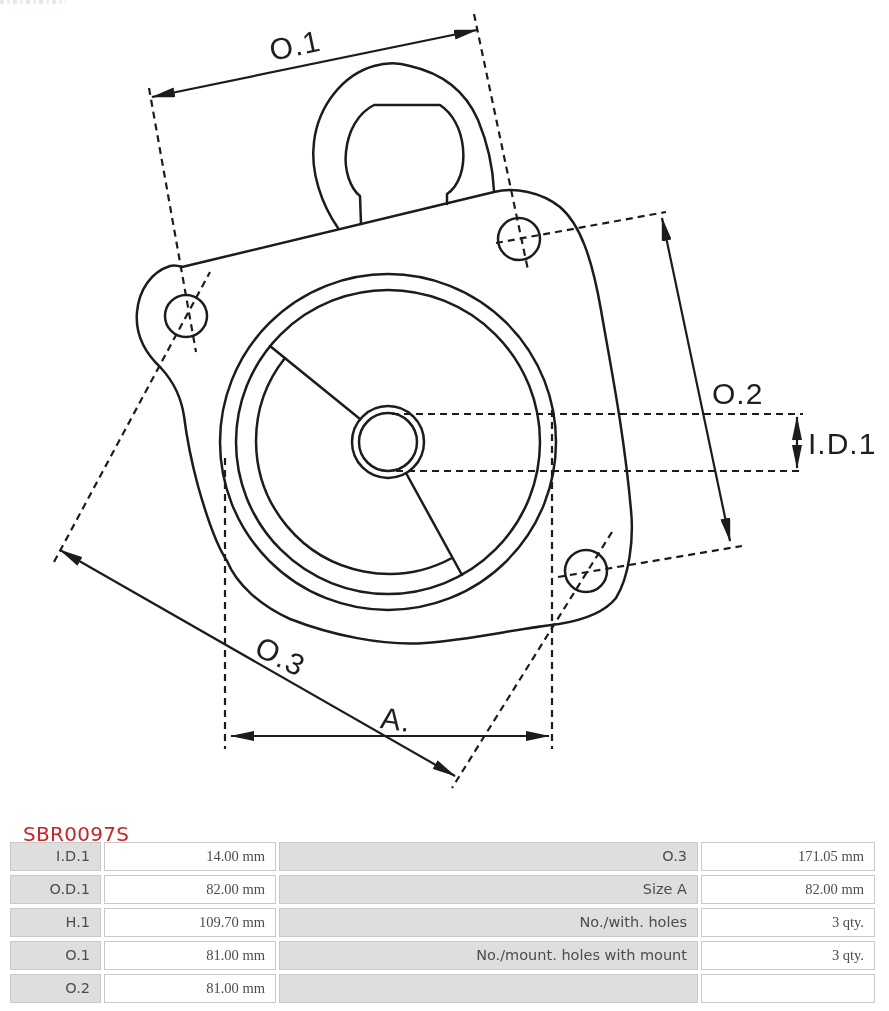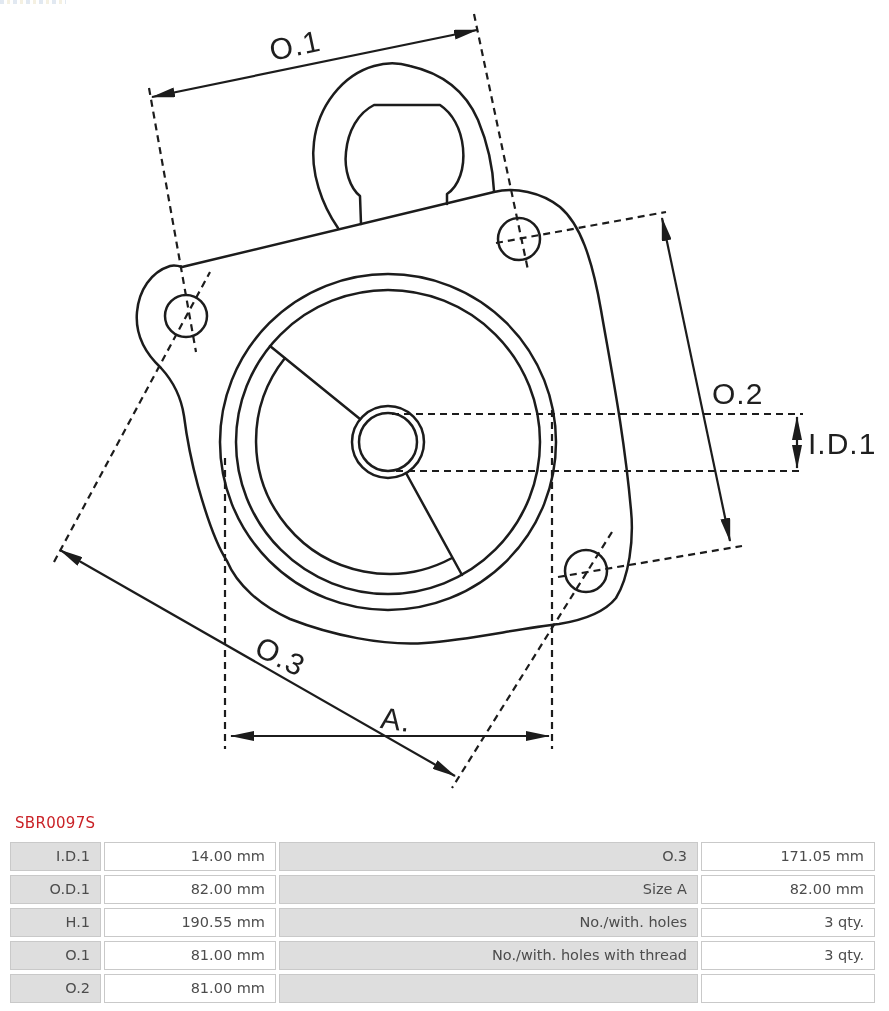--- a/index.html
+++ b/index.html
@@ -13,37 +13,37 @@
   }
   svg.drawing{position:absolute;left:0;top:0;}
   .s{stroke:#1c1c1c;stroke-width:2.5;fill:none;stroke-linecap:round;stroke-linejoin:round;}
   .d{stroke:#1c1c1c;stroke-width:2.2;fill:none;stroke-dasharray:7 5;}
   .dim{stroke:#1c1c1c;stroke-width:2.2;fill:none;}
   text.lbl{
     font-family:"Liberation Sans",sans-serif;font-size:30px;font-weight:300;
     fill:#1f1f1f;letter-spacing:1px;
   }
   .part-number{
-    position:absolute;left:11px;top:810px;margin:4px;
-    font-family:"DejaVu Sans",sans-serif;font-size:15px;font-weight:500;
+    position:absolute;left:11px;top:810px;margin:12px;
+    font-family:"DejaVu Sans",sans-serif;font-size:20px;font-weight:500;
     color:#c92227;letter-spacing:.3px;
   }
   .spec-table{
     position:absolute;left:10px;top:842px;
     display:grid;grid-template-columns:91px 172px 419px 174px;
     grid-auto-rows:29px;column-gap:3px;row-gap:4px;
     font-family:"DejaVu Sans",sans-serif;font-size:14.5px;color:#4c4c4c;
   }
   .cell{
     box-sizing:border-box;border:1px solid #c9c9c9;
     line-height:26px;text-align:right;padding-right:10px;
     white-space:nowrap;overflow:hidden;
   }
   .cell.lab{background:#dedede;}
-  .cell.val{background:#ffffff;}
+  .cell.val{background:#ffffff;font-family:Liberation Serif, serif;}
 </style>
 </head>
 <body>
 
 <div class="page">
 
   <div class="corner-artifact"></div>
 
   <svg class="drawing" width="889" height="800" viewBox="0 0 889 800">
     <defs>
@@ -133,27 +133,27 @@
     <div class="cell val">14.00 mm</div>
     <div class="cell lab">O.3</div>
     <div class="cell val">171.05 mm</div>
 
     <div class="cell lab">O.D.1</div>
     <div class="cell val">82.00 mm</div>
     <div class="cell lab">Size A</div>
     <div class="cell val">82.00 mm</div>
 
     <div class="cell lab">H.1</div>
-    <div class="cell val">190.55 mm</div>
+    <div class="cell val">109.70 mm</div>
     <div class="cell lab">No./with. holes</div>
     <div class="cell val">3 qty.</div>
 
     <div class="cell lab">O.1</div>
     <div class="cell val">81.00 mm</div>
-    <div class="cell lab">No./with. holes with thread</div>
+    <div class="cell lab">No./mount. holes with mount</div>
     <div class="cell val">3 qty.</div>
 
     <div class="cell lab">O.2</div>
     <div class="cell val">81.00 mm</div>
     <div class="cell lab"></div>
     <div class="cell val"></div>
   </div>
 
 </div>
 

